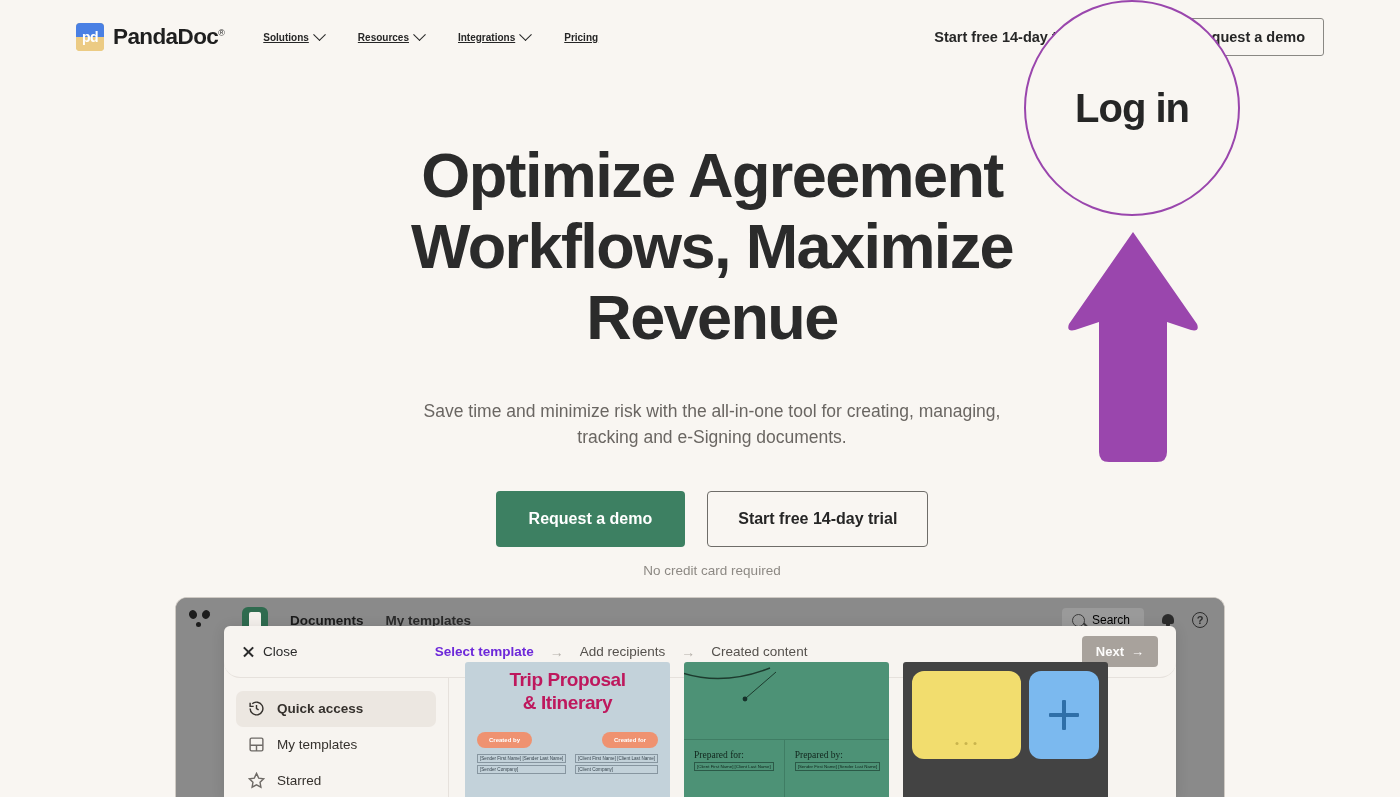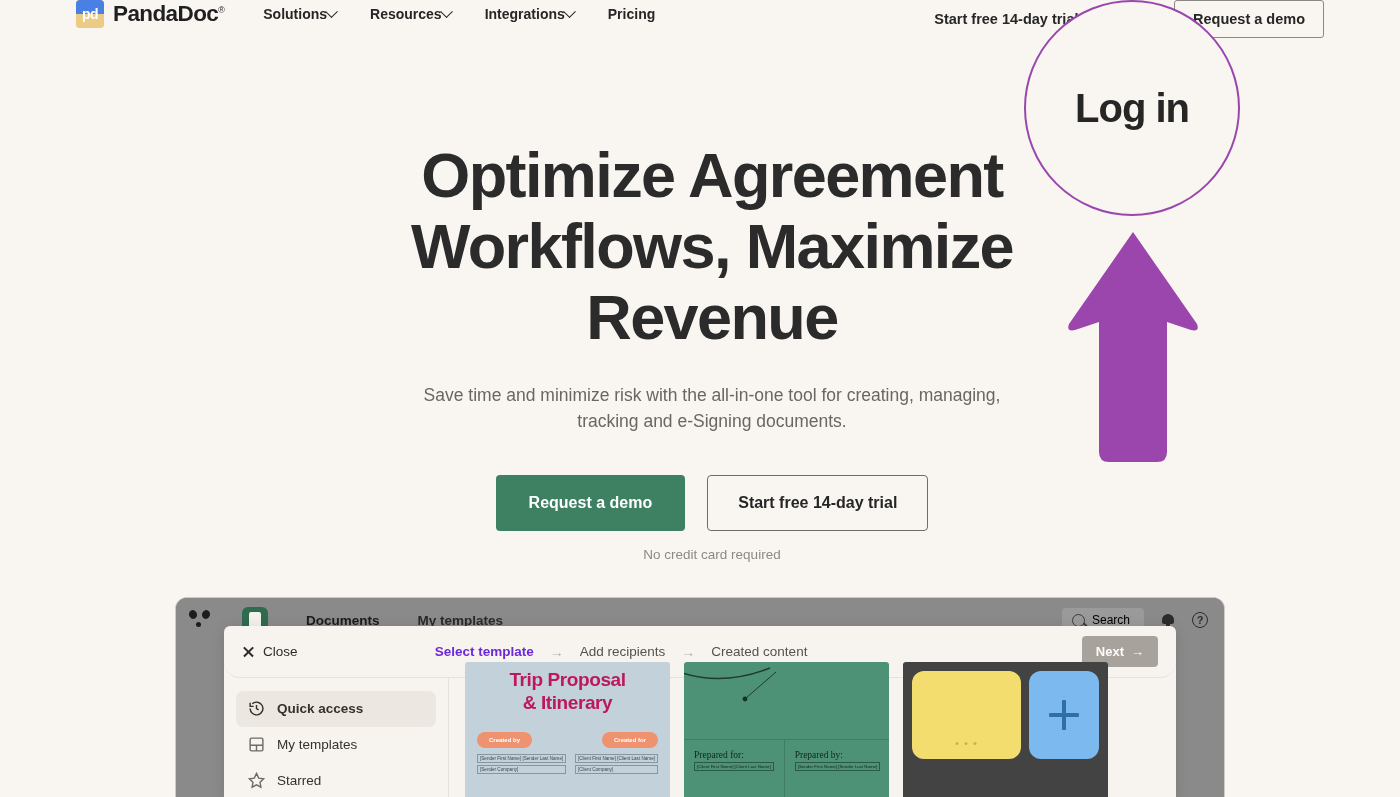--- a/index.html
+++ b/index.html
@@ -8,21 +8,21 @@
     overflow: hidden;
     background: #f9f6f2;
     font-family: "Liberation Sans", sans-serif;
     -webkit-font-smoothing: antialiased;
   }
   .page { position: relative; width: 1400px; height: 797px; background: #f9f6f2; overflow: hidden; }
 
   
   .topnav {
     position: absolute; top: 0; left: 0; width: 1400px; height: 74px;
-    display: flex; align-items: flex-start; background: #f9f6f2;
+    display: flex; align-items: center; background: #f9f6f2;
   }
   .nav-left { display: flex; align-items: center; margin-left: 76px; }
   .logo-wrap { display: flex; align-items: center; gap: 9px; }
   .logo-mark {
     width: 28px; height: 28px; border-radius: 4px; overflow: hidden;
     position: relative; background: #e8c77a; flex: none;
   }
   .logo-mark .topHalf { position: absolute; left: 0; top: 0; width: 100%; height: 50%; background: #4a80e4; }
   .logo-mark .botHalf { position: absolute; left: 0; bottom: 0; width: 100%; height: 50%; background: #eccb84; }
   .logo-mark .pd {
@@ -31,23 +31,23 @@
     letter-spacing: -0.5px; z-index: 2;
   }
   .logo-text {
     font-size: 22.5px; font-weight: 700; color: #1f1f1f; letter-spacing: -0.6px;
     position: relative;
   }
   .logo-text .reg { font-size: 9px; vertical-align: super; font-weight: 400; }
 
   .nav-links { display: flex; align-items: center; margin-left: 22px; }
   .nav-item {
-    display: flex; align-items: center; gap: 0;
-    font-size: 14px; font-weight: 700; color: #262626;
-    padding: 0 17px; cursor: pointer; white-space: nowrap;
+    display: flex; align-items: center; gap: 6px;
+    font-size: 10px; font-weight: 700; color: #262626;
+    padding: 0 17px; cursor: pointer; white-space: nowrap; text-decoration: underline;
   }
   .chev {
     width: 9px; height: 9px; border-right: 1.8px solid #262626; border-bottom: 1.8px solid #262626;
     transform: rotate(45deg) translate(-2px,-2px); display: inline-block;
   }
   .nav-right {
     margin-left: auto; display: flex; align-items: center; gap: 26px; margin-right: 76px;
   }
   .nav-plain {
     font-size: 14.5px; font-weight: 700; color: #262626; cursor: pointer; white-space: nowrap;
@@ -58,21 +58,21 @@
     padding: 10px 18px; background: transparent; cursor: pointer; white-space: nowrap;
   }
 
   
   .hero { position: absolute; top: 140px; left: 12px; width: 1400px; text-align: center; }
   .hero h1 {
     font-size: 63px; line-height: 71px; font-weight: 700; color: #2b2b2b;
     letter-spacing: -1.6px; max-width: 700px; margin: 0 auto;
   }
   .hero-sub {
-    margin-top: 29px; font-size: 17.5px; line-height: 26px; color: #6a6662;
+    margin-top: 45px; font-size: 17.5px; line-height: 26px; color: #6a6662;
     max-width: 580px; margin-left: auto; margin-right: auto; font-weight: 400;
   }
   .cta-row { margin-top: 41px; display: flex; justify-content: center; gap: 22px; }
   .btn-primary {
     background: #3d8062; color: #ffffff; border: none; border-radius: 4px;
     font-size: 16px; font-weight: 700; padding: 0 33px; height: 56px;
     display: flex; align-items: center; cursor: pointer; font-family: inherit;
   }
   .btn-secondary {
     background: transparent; color: #262626; border: 1.5px solid #6f6d69; border-radius: 4px;
@@ -100,21 +100,21 @@
   .panda .nose { position: absolute; width: 5px; height: 5px; border-radius: 50%; background: #1d1d1d; left: 8px; top: 13px; }
   .doc-icon {
     width: 26px; height: 26px; border-radius: 6px; background: #2f6b4f;
     margin-left: 28px; position: relative; flex: none;
   }
   .doc-icon .sheet {
     position: absolute; left: 7px; top: 5px; width: 12px; height: 16px;
     background: #f4f0ec; border-radius: 2px;
   }
   .app-tab {
-    font-size: 13.5px; font-weight: 700; color: #1b1b1b; margin-left: 38px; cursor: pointer;
+    font-size: 13.5px; font-weight: 700; color: #1b1b1b; margin-left: 22px; cursor: pointer;
   }
   .app-tab.muted { font-weight: 700; color: #2a2a2a; }
   .app-header-right { margin-left: auto; display: flex; align-items: center; gap: 18px; margin-right: 16px; }
   .search-box {
     display: flex; align-items: center; gap: 7px; background: #9a9a9a;
     border-radius: 4px; padding: 5px 14px 5px 10px;
   }
   .search-ico { width: 13px; height: 13px; border: 1.6px solid #3a3a3a; border-radius: 50%; position: relative; }
   .search-ico::after { content:''; position:absolute; width:5px; height:1.6px; background:#3a3a3a; right:-4px; bottom:0px; transform:rotate(45deg); }
   .search-txt { font-size: 12px; color: #000000; }

